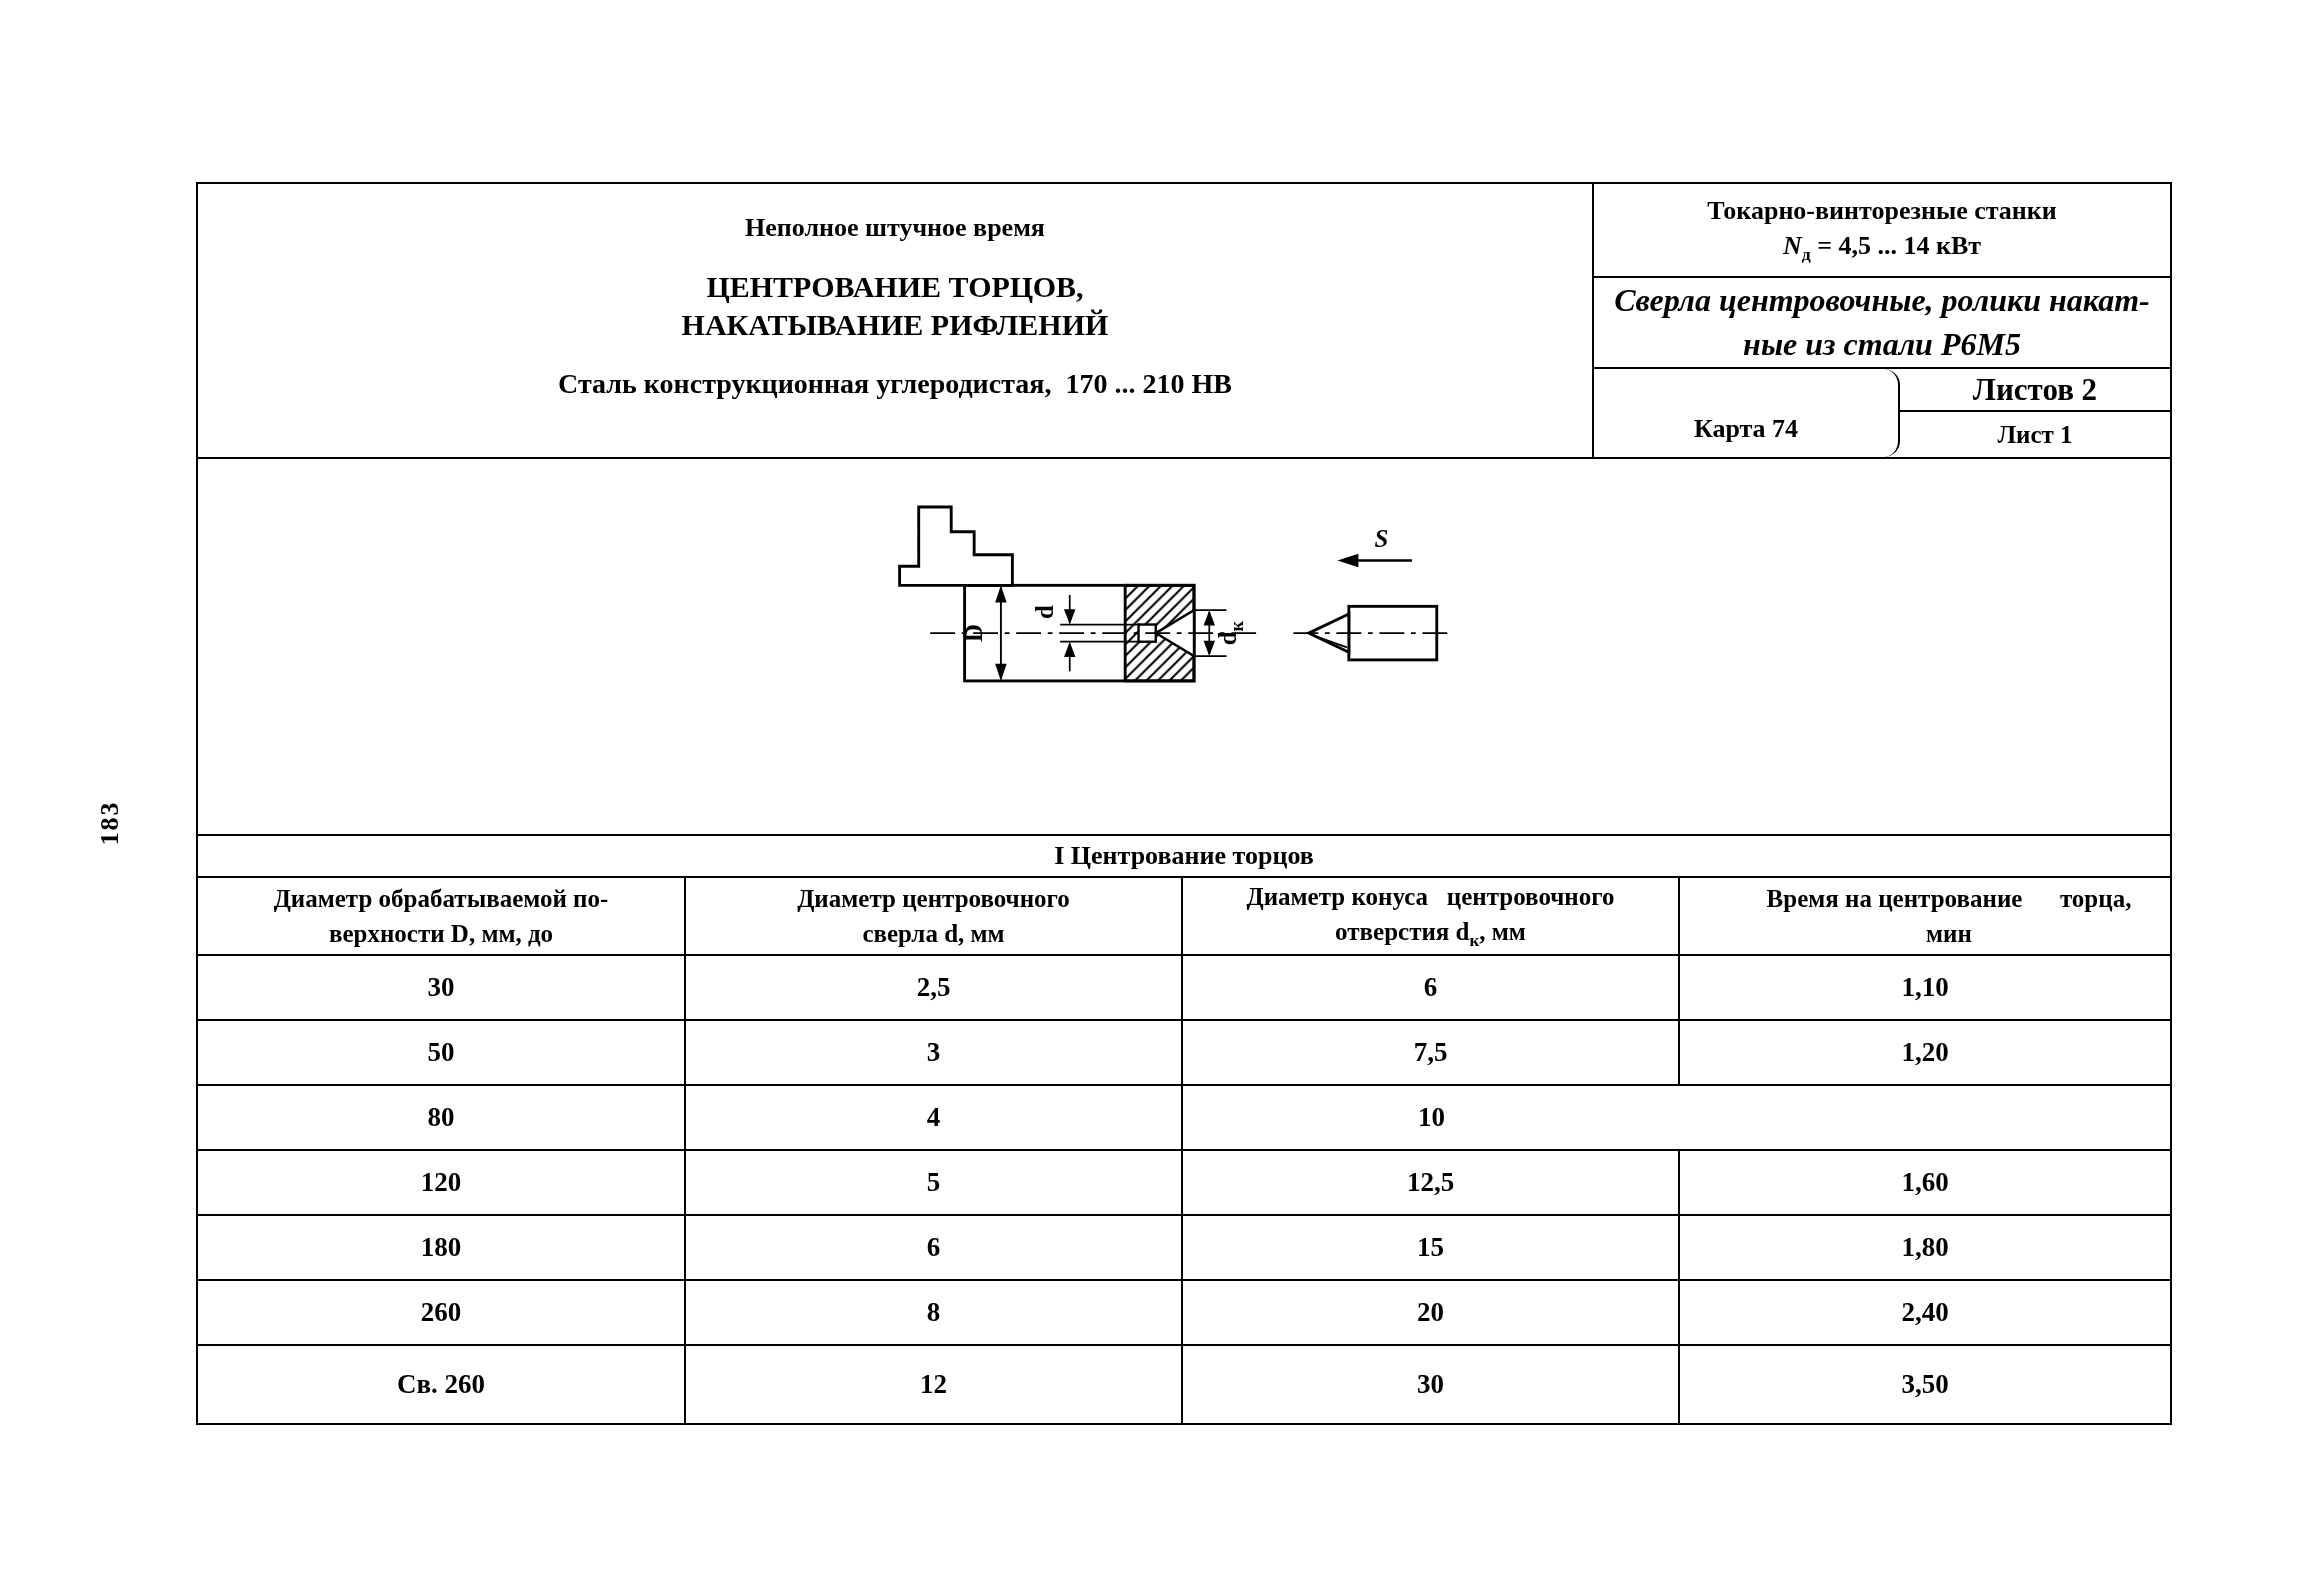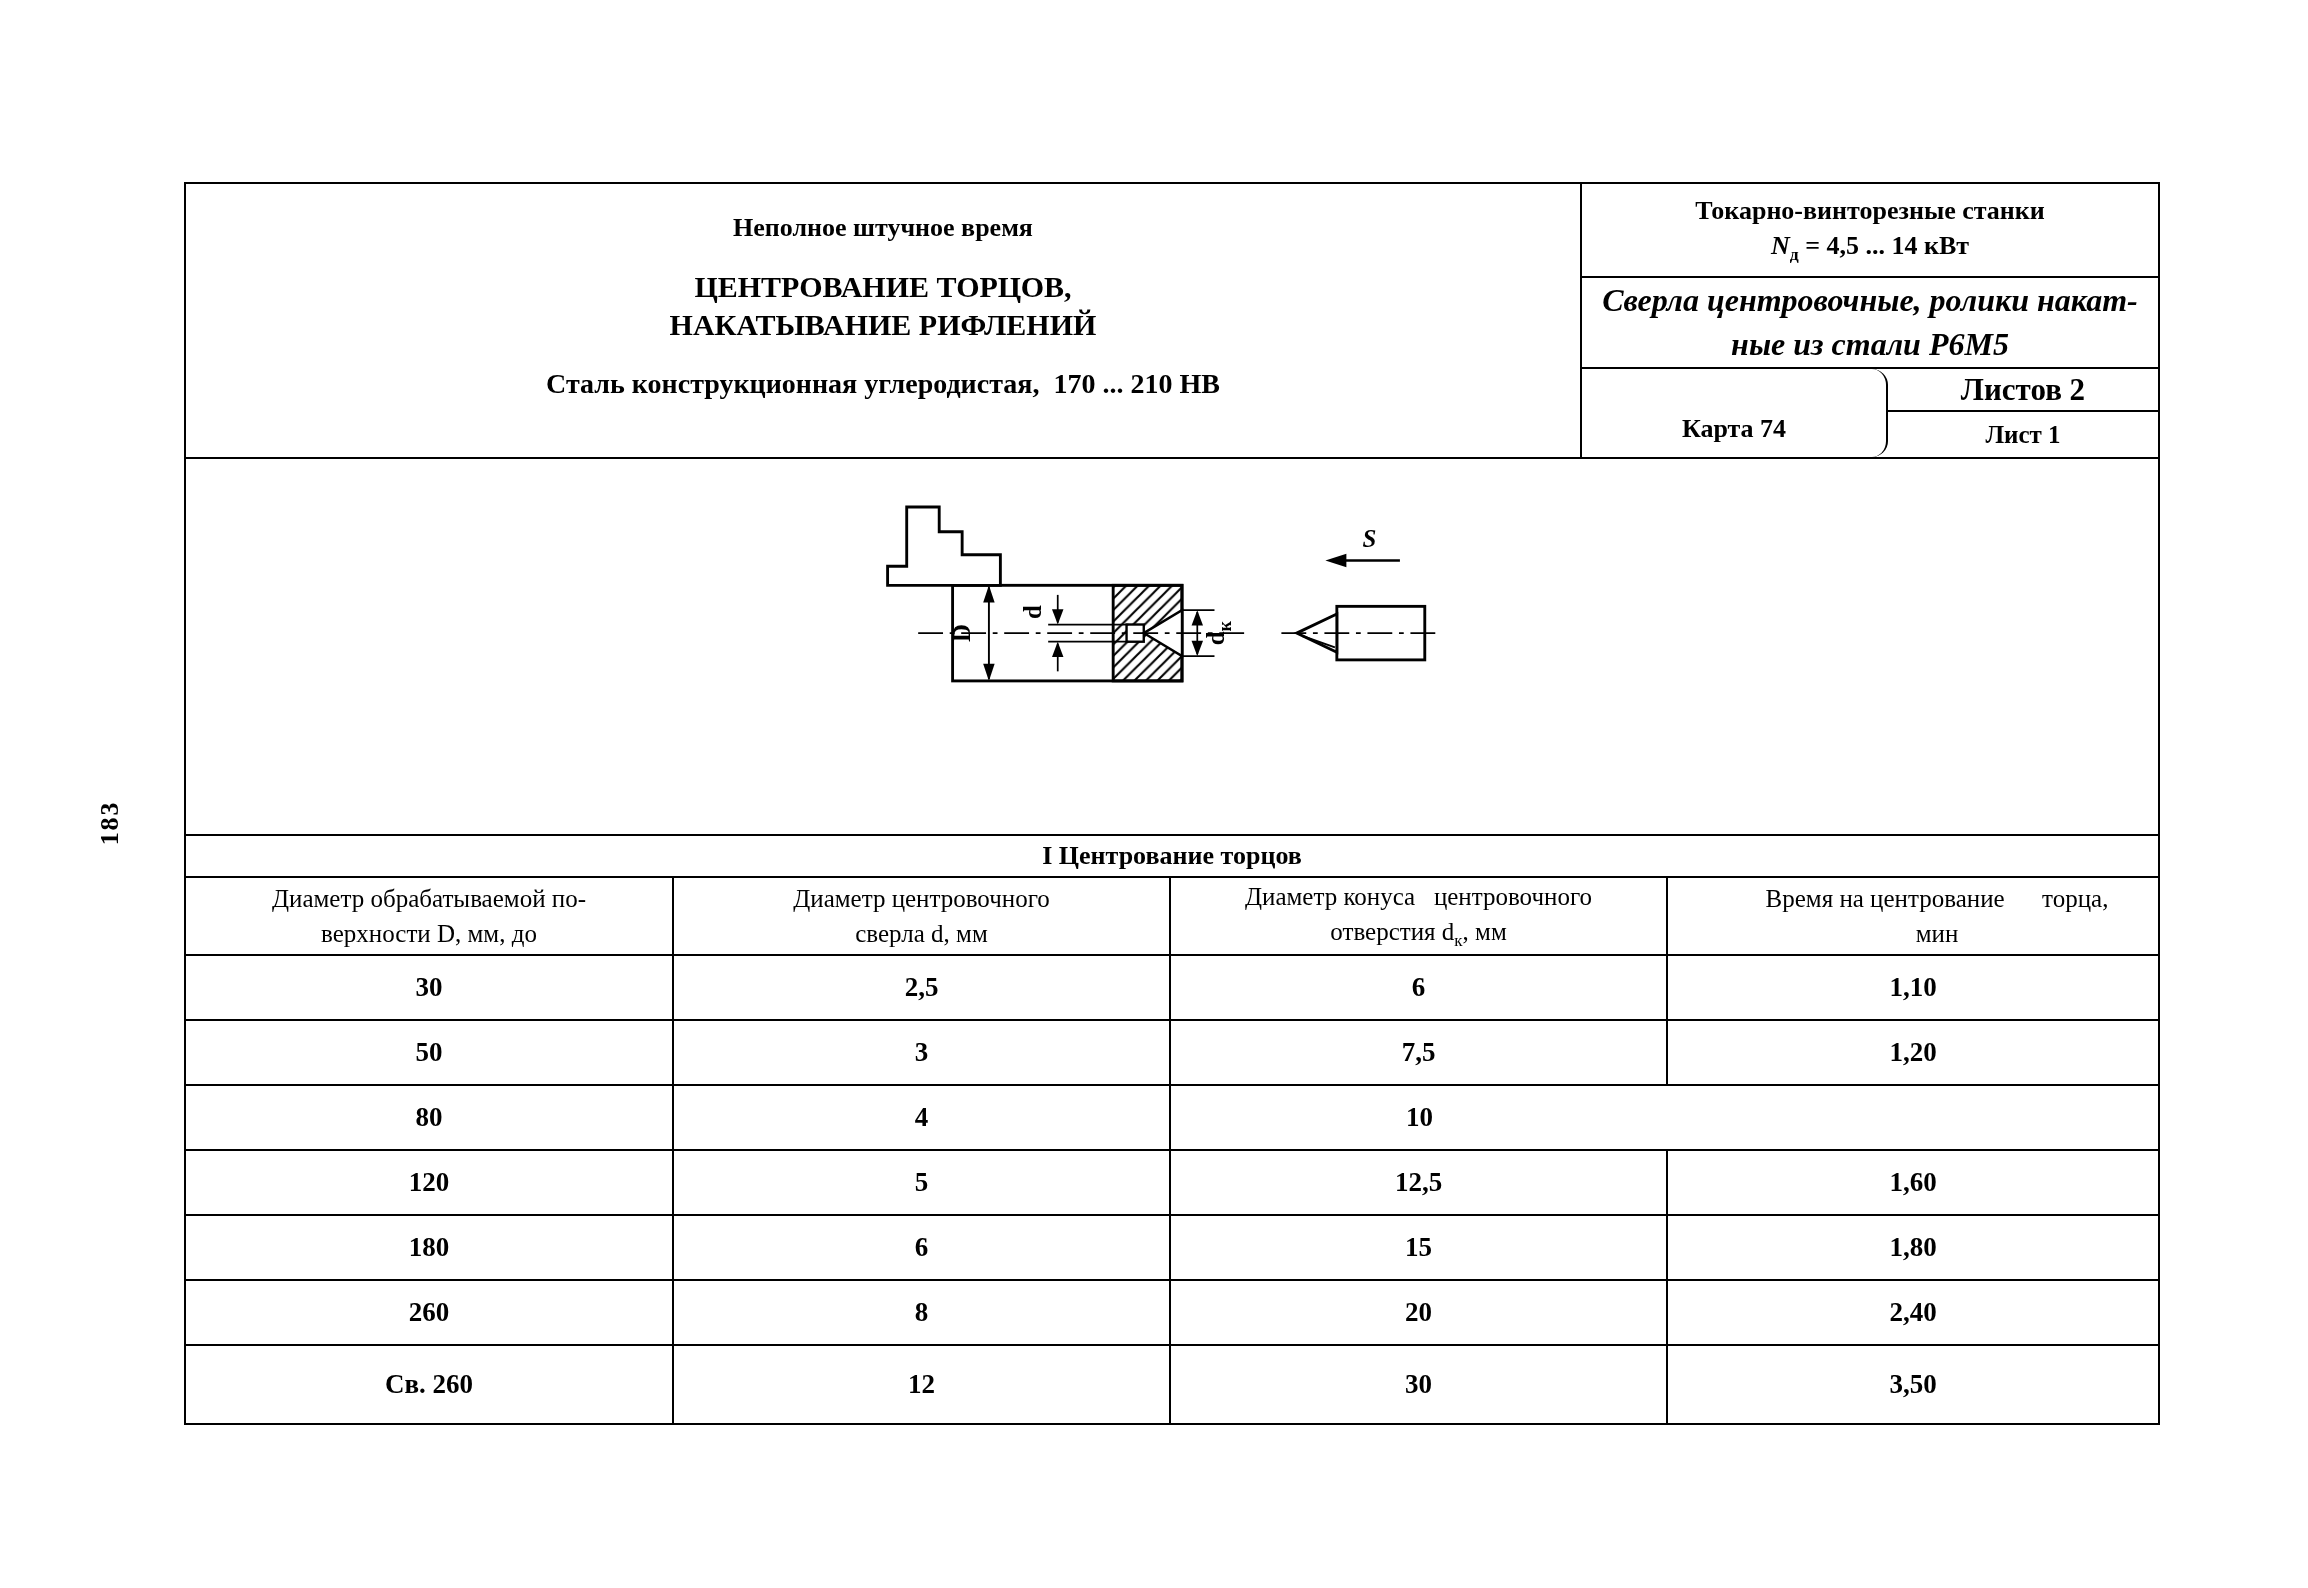--- a/index.html
+++ b/index.html
@@ -6,21 +6,21 @@
   html,body { background:#ffffff; }
   .sheet {
     position:relative; width:2308px; height:1589px; background:#ffffff;
     font-family:"Liberation Serif", serif; color:#000;
   }
   .pagenum {
     position:absolute; left:88px; top:808px; font-size:26px; font-weight:bold;
     transform:rotate(-90deg); transform-origin:center; letter-spacing:1.9px;
   }
   .frame {
-    position:absolute; left:184px; top:182px; width:1976px; height:1243px;
+    position:absolute; left:196px; top:182px; width:1976px; height:1243px;
     border:2.9px solid #000; display:flex; flex-direction:column;
   }
   
   .hdr { height:275px; display:flex; border-bottom:2.9px solid #000; }
   .hdr-left {
     width:1396px; border-right:2.9px solid #000; display:flex; flex-direction:column;
     align-items:center; text-align:center;
   }
   .time-type { font-size:26px; font-weight:bold; margin-top:29px; }
   .doc-title { font-size:30px; font-weight:bold; line-height:1.25; margin-top:25px; }
@@ -59,21 +59,21 @@
     height:44px; border-top:2.9px solid #000; border-bottom:2.9px solid #000;
     display:flex; align-items:center; justify-content:center; font-weight:bold; font-size:26px;
   }
   
   .thead {
     height:78px; display:grid; grid-template-columns:488px 497px 497px 1fr;
     border-bottom:2.9px solid #000;
   }
   .th {
     border-right:2.9px solid #000; display:flex; flex-direction:column; align-items:center;
-    justify-content:center; font-weight:normal; font-size:25px; line-height:1.4;
+    justify-content:center; font-weight:bold; font-size:25px; line-height:1.4;
     text-align:center; white-space:pre-wrap;
   }
   .th:last-child { border-right:none;margin-left:48px; }
   .tbody { flex:1; display:grid; grid-template-rows:repeat(6, 65px) 1fr; }
   .tr { display:grid; grid-template-columns:488px 497px 497px 1fr; border-bottom:2.9px solid #000; }
   .tr:last-child { border-bottom:none; }
   .td {
     border-right:2.9px solid #000; display:flex; align-items:center; justify-content:center;
     font-weight:bold; font-size:27px;
   }

